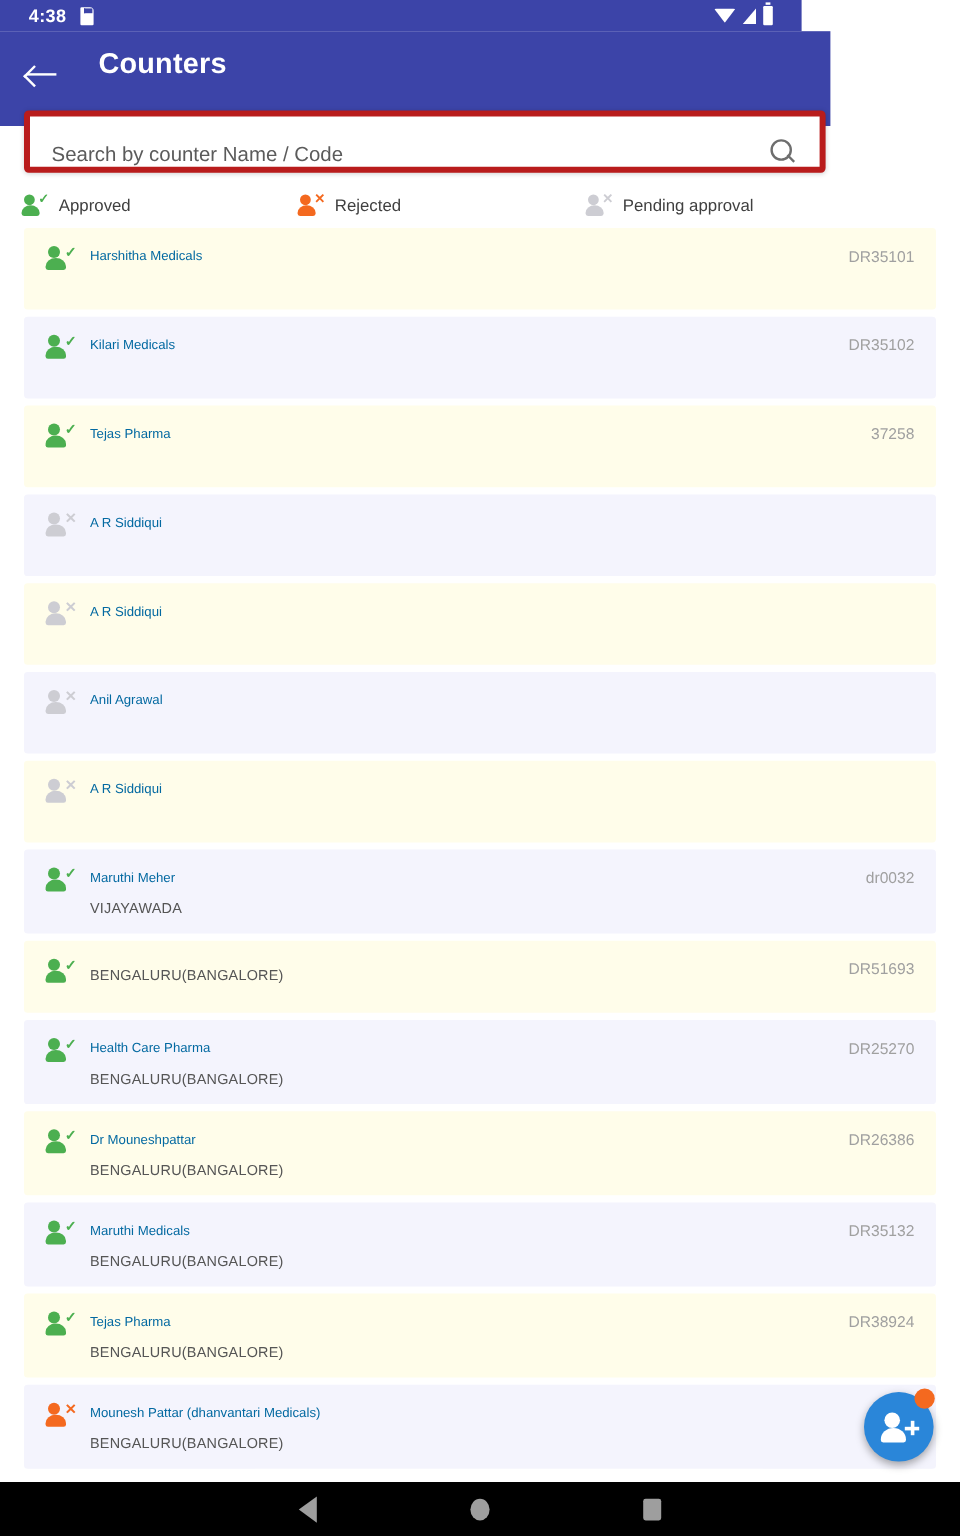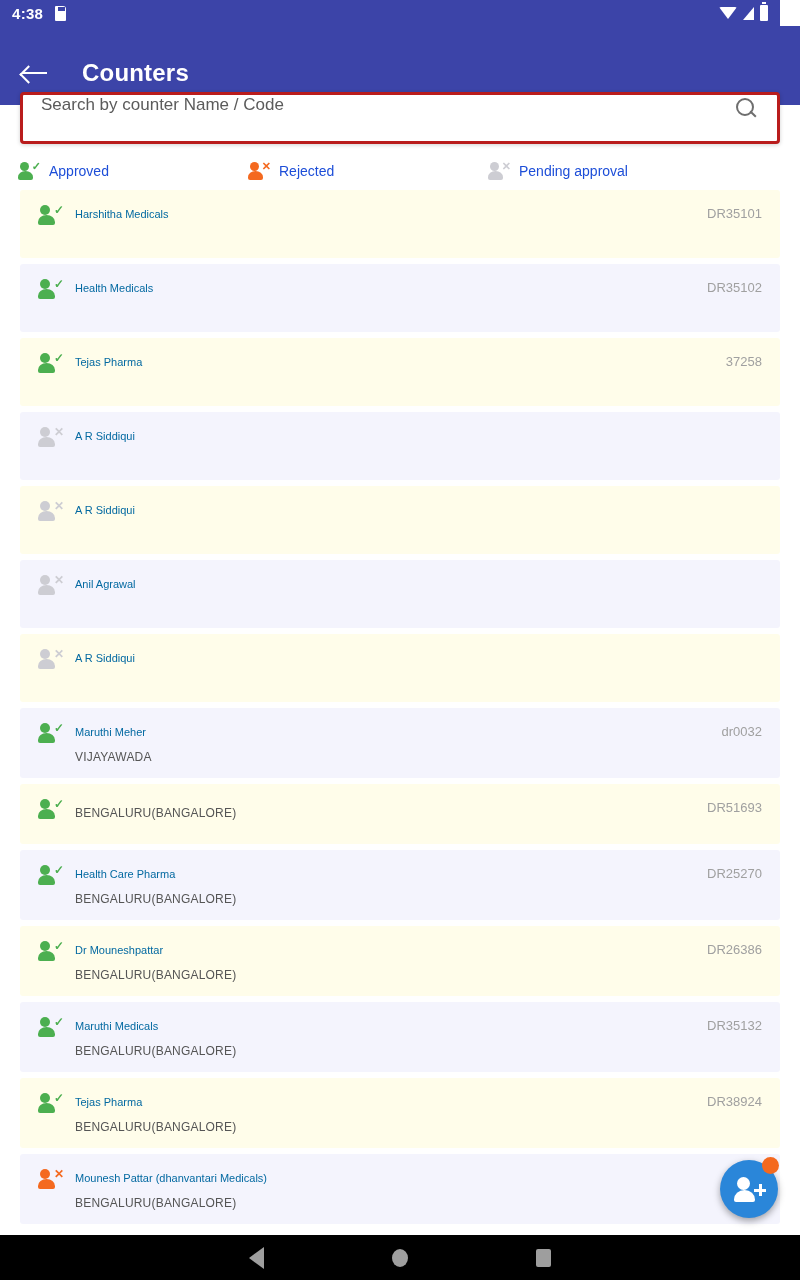--- a/index.html
+++ b/index.html
@@ -6,59 +6,59 @@
   html, body {
     width: 800px; height: 1280px;
     font-family: "Liberation Sans", sans-serif;
     background: #ffffff;
     overflow: hidden;
   }
   .phone { position: relative; width: 800px; height: 1280px; background: #ffffff; }
 
   
   .statusbar {
-    position: absolute; top: 0; left: 0; width: 780px; height: 26px;
+    position: absolute; top: 0; left: 0; width: 668px; height: 26px;
     background: #3c44a8; display: flex; align-items: center;
-    padding: 0 12px; color: #ffffff;
+    padding: 0 24px; color: #ffffff;
   }
   .status-time { font-size: 15px; font-weight: bold; letter-spacing: .3px; }
   .status-left { display: flex; align-items: center; gap: 12px; }
   .status-right { margin-left: auto; display: flex; align-items: center; gap: 6px; }
   .sd-ico { width: 11px; height: 15px; background: #fff; border-radius: 1px 3px 1px 1px; position: relative; }
   .sd-ico:after { content:""; position:absolute; top:1px; right:1px; width:6px; height:4px;
      background: #3c44a8; border-left:1px solid #3c44a8;}
   .wifi-ico { width: 0; height: 0; border-left: 9px solid transparent; border-right: 9px solid transparent; border-top: 12px solid #fff; border-radius: 2px; }
   .sig-ico { width: 0; height: 0; border-left: 11px solid transparent; border-bottom: 13px solid #fff; }
   .bat-ico { width: 8px; height: 16px; background: #fff; border-radius: 1px; position: relative; }
   .bat-ico:before { content:""; position:absolute; top:-3px; left:2px; width:4px; height:2px; background:#fff; }
 
   
   .appbar {
-    position: absolute; top: 26px; left: 0; width: 800px; height: 79px;
-    background: #3c44a8; display: flex; align-items: center; padding-top: 14px;
+    position: absolute; top: 26px; left: 0; width: 692px; height: 79px;
+    background: #3c44a8; display: flex; align-items: flex-start; padding-top: 14px;
   }
   .back-btn {
     width: 54px; height: 44px; margin-left: 8px;
     display: flex; align-items: center; justify-content: center; cursor: pointer;
   }
   .back-arrow { position: relative; width: 26px; height: 18px; }
   .back-arrow:before { content:""; position:absolute; top:8px; left:0; width:25px; height:2px; background:#fff; }
   .back-arrow:after { content:""; position:absolute; top:4px; left:0; width:11px; height:11px;
       border-left:2px solid #fff; border-bottom:2px solid #fff; transform: rotate(45deg); }
   .appbar-title {
     color: #ffffff; font-size: 24px; font-weight: bold; letter-spacing: .2px;
     margin-left: 20px; line-height: 28px;
   }
 
   
   .search-card {
-    position: absolute; top: 92px; left: 20px; width: 760px; height: 52px;
-    background: #ffffff; border: 3px solid #b91c1c; border-radius: 4px;
+    position: absolute; top: 92px; left: 20px; width: 668px; height: 52px;
+    background: #ffffff; border: 5px solid #b91c1c; border-radius: 4px;
     box-shadow: 0 1px 4px rgba(0,0,0,.18);
-    display: flex; align-items: flex-start; padding: 0 18px; z-index: 5;
+    display: flex; align-items: flex-end; padding: 0 18px; z-index: 5;
   }
   .search-input {
     flex: 1; border: none; outline: none; background: transparent;
     font-family: "Liberation Sans", sans-serif; font-size: 17px; color: #333;
   }
   .search-input::placeholder { color: #5b5b5b; }
   .search-icon { width: 26px; height: 26px; position: relative; cursor: pointer; flex: none; }
   .search-icon:before {
     content:""; position:absolute; top:3px; left:3px; width:14px; height:14px;
     border: 2px solid #6e6e6e; border-radius: 50%;
@@ -70,21 +70,21 @@
 
   
   .legend {
     position: absolute; top: 157px; left: 0; width: 800px; height: 28px;
     display: flex; align-items: center;
   }
   .legend-item { display: flex; align-items: center; gap: 9px; }
   .legend-item.i0 { margin-left: 18px; width: 230px; }
   .legend-item.i1 { width: 240px; }
   .legend-item.i2 { width: 240px; }
-  .legend-label { font-size: 14px; color: #1d4ed8; }
+  .legend-label { font-size: 14px; color: #404040; }
 
   
   .person {
     position: relative; flex: none; display: inline-block;
   }
   .person .head {
     position: absolute; border-radius: 50%;
   }
   .person .body {
     position: absolute; border-radius: 50% 50% 2px 2px / 70% 70% 2px 2px;
@@ -231,21 +231,21 @@
         </div>
       </div>
       <div class="row lav tall">
         <div class="row-main">
           <span class="person md approved">
             <span class="head"></span>
             <span class="body"></span>
             <span class="mark">✓</span>
           </span>
           <div class="row-texts">
-            <div class="row-title">Health Medicals</div>
+            <div class="row-title">Kilari Medicals</div>
           </div>
           <div class="row-code">DR35102</div>
         </div>
       </div>
       <div class="row cream tall">
         <div class="row-main">
           <span class="person md approved">
             <span class="head"></span>
             <span class="body"></span>
             <span class="mark">✓</span>

